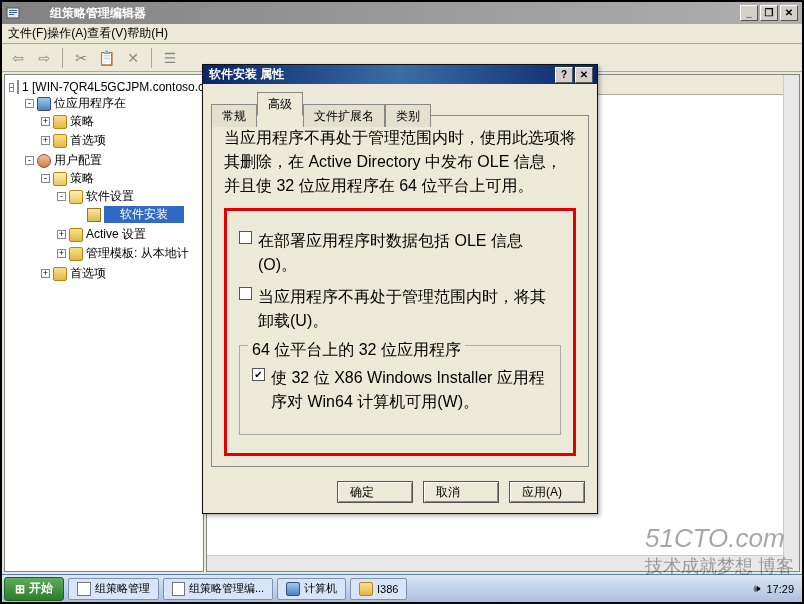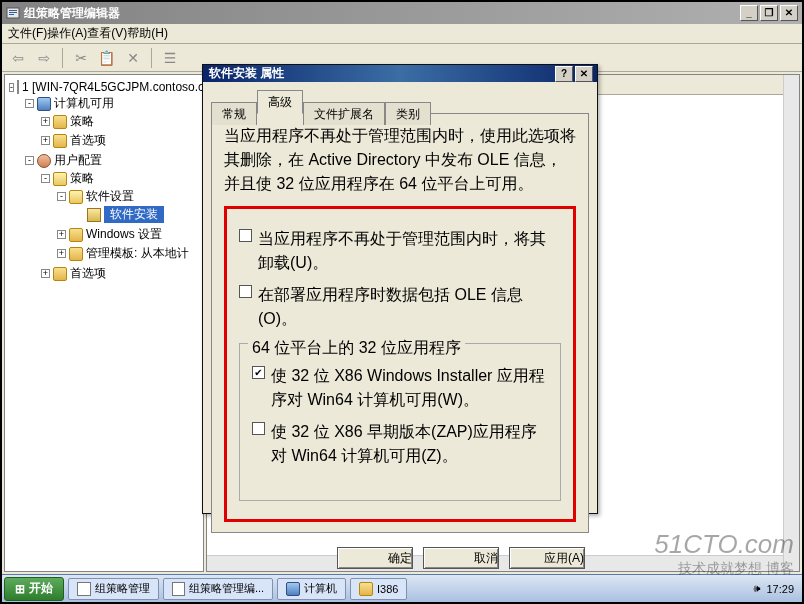--- a/index.html
+++ b/index.html
@@ -21,20 +21,21 @@
     position: relative;
   }
   .titlebar {
     height: 22px;
     background: linear-gradient(to right,#828282,#b0b0b0);
     color: #fff;
     display: flex;
     align-items: center;
     padding: 0 4px;
     font-weight: bold;
+    gap: 26px;
   }
   .titlebar .title-icon {
     width: 14px; height: 14px; margin-right: 4px;
     display:inline-block;
   }
   .title-text { flex:1; }
   .win-controls { display:flex; gap:2px; }
   .win-btn {
     width: 18px; height: 16px;
     background: #d4d0c8;
@@ -92,21 +93,21 @@
   .ic-folderopen { background: linear-gradient(#fff2b0,#e8c860); border:1px solid #b8860b; border-radius:2px;}
   .ic-comp { background: linear-gradient(#a0c8f0,#5080c0); border:1px solid #305080; border-radius:2px;}
   .ic-user { background: linear-gradient(#f0c0a0,#d08050); border:1px solid #805030; border-radius:50%;}
   .ic-sheet { background:#fff; border:1px solid #888; position:relative; }
   .ic-box {
     width:14px; height:14px; display:inline-block;
     background:#fff; border:1px solid #777;
   }
   .ic-box.filled { background: linear-gradient(#f8e8a0,#d8b850); border-color:#a07020;}
   .tree .selected {
-    background:#316ac5; color:#fff; padding:0 6px;
+    background:#316ac5; color:#fff; padding:0 16px;
   }
   .content {
     flex:1;
     margin:2px 2px 2px 0;
     border:1px solid #848484;
     background:#fff;
     position:relative;
   }
   .content-header {
     height:20px; background:#ece9d8;
@@ -146,21 +147,21 @@
     margin-left:auto; padding:0 8px;
     display:flex; align-items:center; gap:6px; font-size:11px;
   }
   .watermark {
     position:absolute; right:8px; bottom:24px;
     font-size:26px; color:rgba(0,0,0,0.35);
     font-family:"Arial Black",sans-serif; font-style:italic;
     pointer-events:none;
   }
   .watermark .sub {
-    font-size:14px; display:block; text-align:right;
+    font-size:18px; display:block; text-align:right;
     font-family:"Microsoft YaHei",sans-serif; font-style:normal;
   }
 
   
   .dialog {
     position:absolute;
     left:200px; top:62px;
     width:396px; height:450px;
     background:#ece9d8;
     border:1px solid #101010;
@@ -219,40 +220,40 @@
   }
   .checkbox {
     width:13px; height:13px; background:#fff; border:1px solid #555;
     margin-top:2px; flex-shrink:0;
     display:flex; align-items:center; justify-content:center;
     font-size:10px; line-height:1;
   }
   .checkbox.checked::after { content:"✔"; color:#000; }
   .groupbox {
     border:1px solid #aaa;
-    padding:12px 12px 24px;
+    padding:12px 12px 12px;
     margin-top:12px;
     position:relative;
   }
   .groupbox-title {
     position:absolute; top:-8px; left:8px;
     background:#ece9d8; padding:0 4px;
   }
   .dlg-buttons {
     display:flex; justify-content:flex-end; gap:10px;
     padding:6px 12px 10px;
   }
   .btn {
     min-width:76px; height:22px;
     background:#ece9d8;
     border:1px solid #555;
     box-shadow: inset 1px 1px 0 #fff, inset -1px -1px 0 #888;
     font-size:12px;
     cursor:default;
-    text-align:right; line-height:20px;
+    text-align:left; line-height:20px;padding-left:12px;
   }
   .help-close {
     display:flex; gap:2px;
   }
 </style>
 </head>
 <body>
 
 <div class="main-window">
   <div class="titlebar">
@@ -297,21 +298,21 @@
           <div class="row">
               <span class="toggle">-</span>
               <span class="ticon ic-sheet"></span>
               <span>1 [WIN-7QR4L5GCJPM.contoso.c</span>
             </div>
           <ul>
             <li>
               <div class="row">
                   <span class="toggle">-</span>
                   <span class="ticon ic-comp"></span>
-                  <span>计算机可用</span>
+                  <span>位应用程序在</span>
                 </div>
               <ul>
                 <li>
                     <div class="row">
                       <span class="toggle">+</span>
                       <span class="ticon ic-folder"></span>
                       <span>策略</span>
                     </div>
                   </li>
                 <li>
@@ -350,21 +351,21 @@
                               <span class="ic-box filled"></span>
                               <span class="selected">软件安装</span>
                             </div>
                           </li>
                       </ul>
                     </li>
                     <li>
                         <div class="row">
                           <span class="toggle">+</span>
                           <span class="ticon ic-folder"></span>
-                          <span>Windows 设置</span>
+                          <span>Active 设置</span>
                         </div>
                       </li>
                     <li>
                         <div class="row">
                           <span class="toggle">+</span>
                           <span class="ticon ic-folder"></span>
                           <span>管理模板: 从本地计</span>
                         </div>
                       </li>
                   </ul>
@@ -433,36 +434,32 @@
       <div class="tab">常规</div>
       <div class="tab active">高级</div>
       <div class="tab">文件扩展名</div>
       <div class="tab">类别</div>
     </div>
     <div class="tabpanel">
       <div>当应用程序不再处于管理范围内时，使用此选项将其删除，在 Active Directory 中发布 OLE 信息，并且使 32 位应用程序在 64 位平台上可用。</div>
       <div class="highlight-box">
         <div class="checkbox-row">
           <div class="checkbox"></div>
-          <div>当应用程序不再处于管理范围内时，将其卸载(U)。</div>
+          <div>在部署应用程序时数据包括 OLE 信息(O)。</div>
         </div>
         <div class="checkbox-row">
           <div class="checkbox"></div>
-          <div>在部署应用程序时数据包括 OLE 信息(O)。</div>
+          <div>当应用程序不再处于管理范围内时，将其卸载(U)。</div>
         </div>
         <div class="groupbox">
           <div class="groupbox-title">64 位平台上的 32 位应用程序</div>
           <div class="checkbox-row">
             <div class="checkbox checked"></div>
             <div>使 32 位 X86 Windows Installer 应用程序对 Win64 计算机可用(W)。</div>
           </div>
-          <div class="checkbox-row">
-            <div class="checkbox"></div>
-            <div>使 32 位 X86 早期版本(ZAP)应用程序对 Win64 计算机可用(Z)。</div>
-          </div>
         </div>
       </div>
     </div>
     <div class="dlg-buttons">
       <div class="btn">确定</div>
       <div class="btn">取消</div>
       <div class="btn">应用(A)</div>
     </div>
   </div>
 </div>

